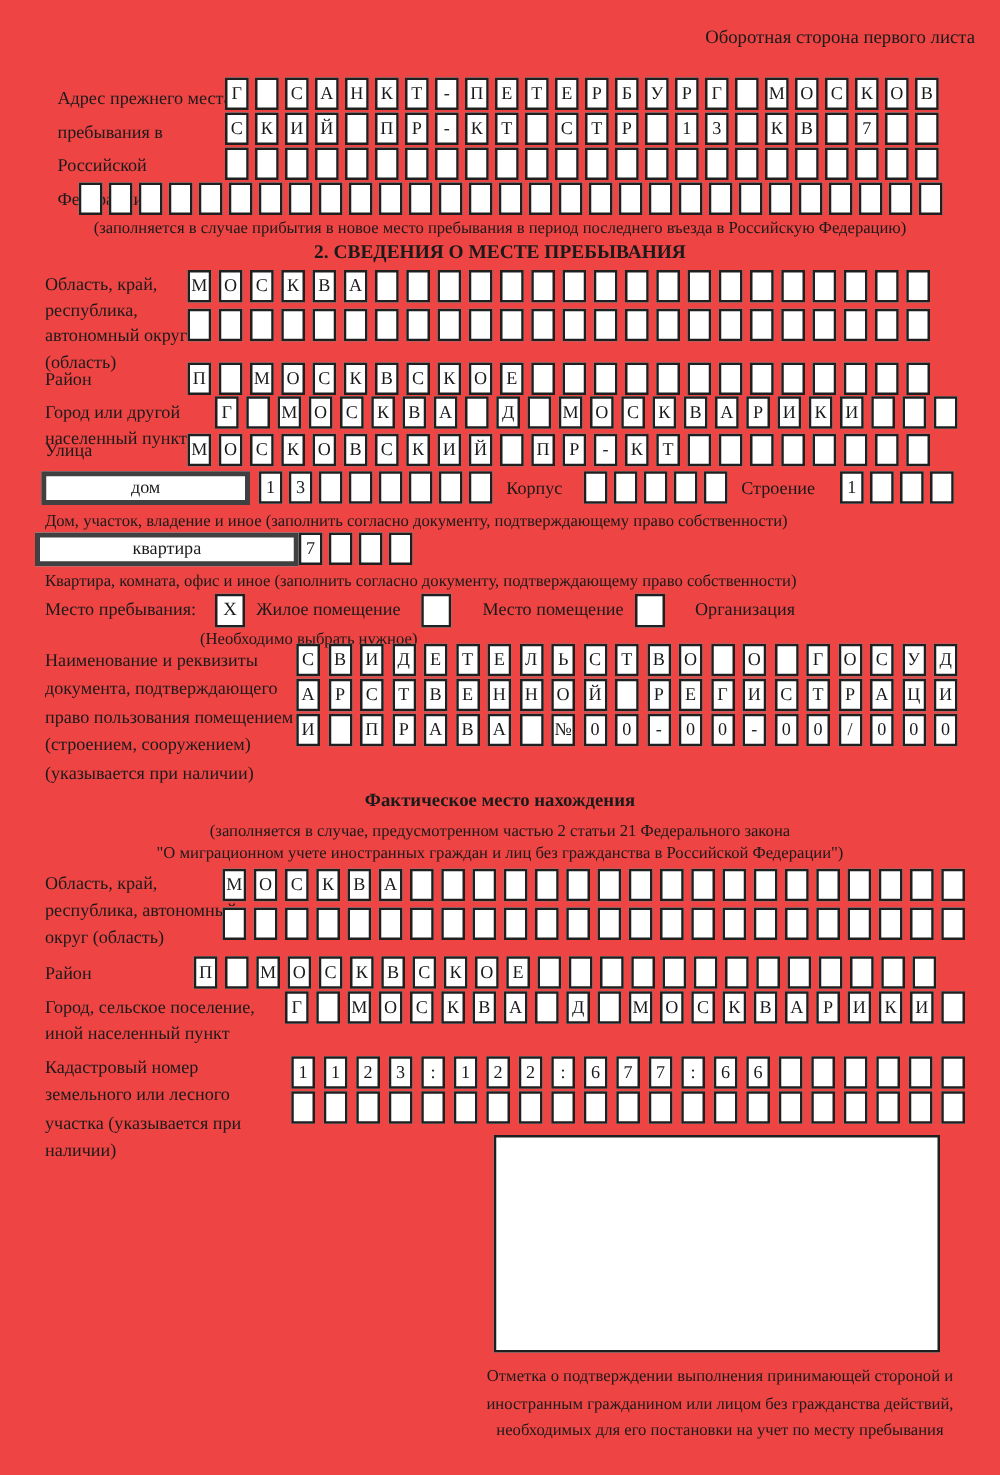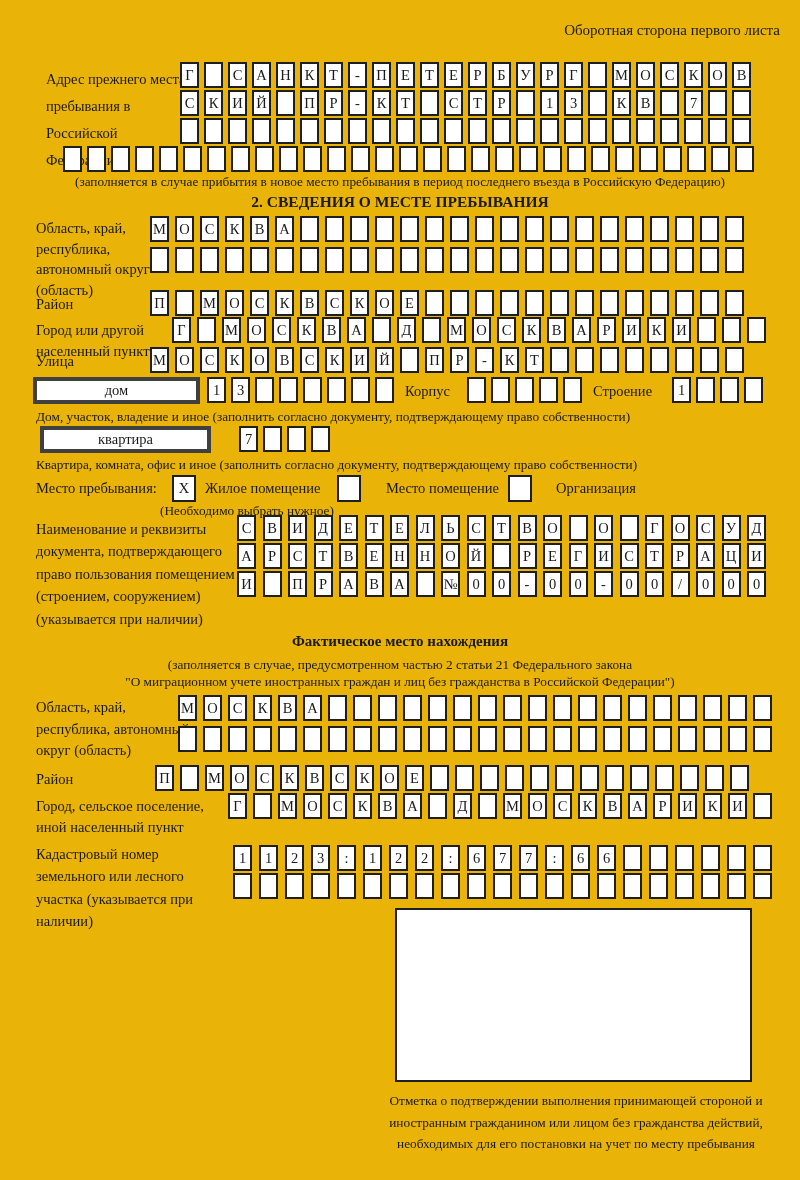--- a/index.html
+++ b/index.html
@@ -1,16 +1,16 @@
 <!DOCTYPE html>
 <html lang="ru"><head>
 <meta charset="utf-8">
 <style>
   html,body{margin:0;padding:0;background:#ffffff;}
-  .page{position:relative;width:800px;height:1180px;background:#eab308;
+  .page{position:relative;width:800px;height:1180px;background:#ef4444;
         font-family:"Liberation Serif","DejaVu Serif",serif;color:#1a1a1a;overflow:hidden;text-decoration:underline;}
   .lbl{position:absolute;font-size:14.5px;line-height:20px;}
   .cap{position:absolute;font-size:13.3px;}
   .center{left:0;width:100%;text-align:center;}
   .hdr{position:absolute;top:22px;right:20px;font-size:15px;}
   .row{position:absolute;display:flex;gap:5px;}
   .g6{gap:6px;} .g65{gap:6.5px;} .g7{gap:7px;}
   .cell{flex:0 0 19px;width:19px;height:26px;box-sizing:border-box;border:2px solid #1f1f1f;
         display:inline-flex;align-items:center;justify-content:center;
         font-size:14.5px;background:#fff;}
@@ -301,21 +301,21 @@
     </div>
   <div class="lbl" style="left:593px;top:381px">Строение</div>
   <div class="row" style="left:672px;top:377px">
       <span class="cell">1</span>
       <span class="cell"></span>
       <span class="cell"></span>
       <span class="cell"></span>
     </div>
   <div class="cap" style="left:36px;top:409px">Дом, участок, владение и иное (заполнить согласно документу, подтверждающему право собственности)</div>
 
-  <div class="wbox" style="left:40px;top:426px;width:171px">квартира</div>
+  <div class="wbox" style="left:28px;top:426px;width:211px">квартира</div>
   <div class="row" style="left:239px;top:426px">
       <span class="cell">7</span>
       <span class="cell"></span>
       <span class="cell"></span>
       <span class="cell"></span>
     </div>
   <div class="cap" style="left:36px;top:457px">Квартира, комната, офис и иное (заполнить согласно документу, подтверждающему право собственности)</div>
 
   <div class="lbl" style="left:36px;top:478px">Место пребывания:</div>
   <div class="chk" style="left:172px;top:475px">X</div>

